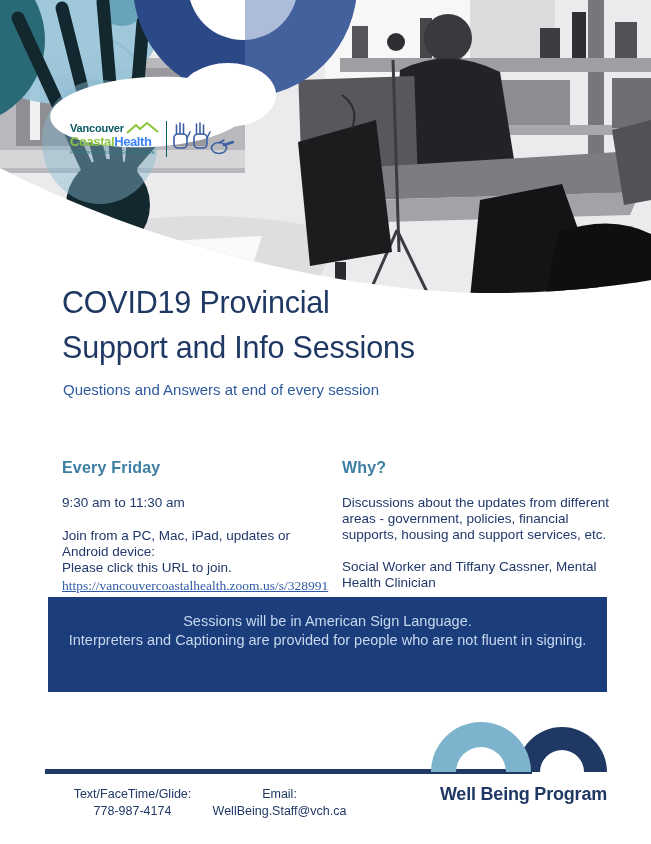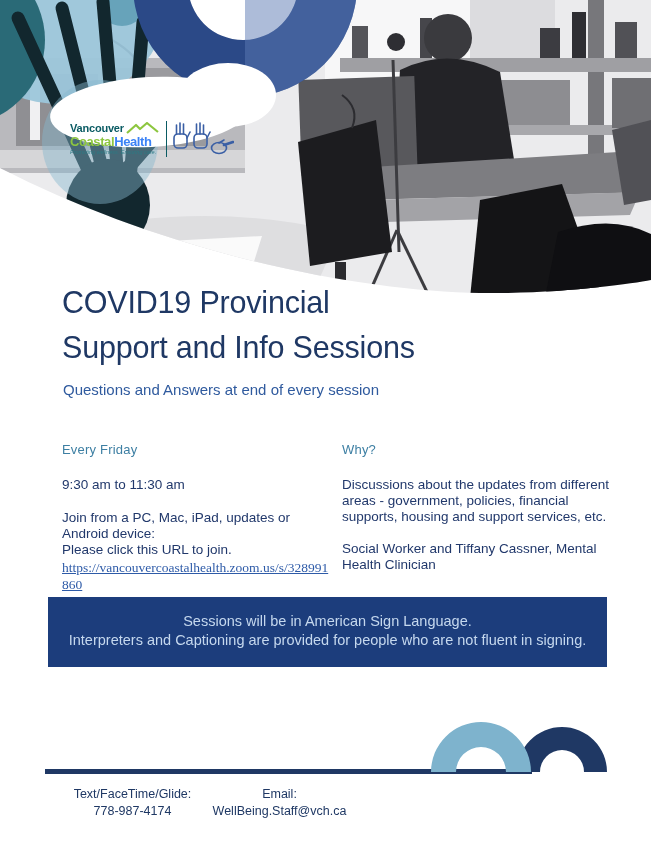--- a/index.html
+++ b/index.html
@@ -21,32 +21,32 @@
   .vch-tagline{font-size:5.5px;font-style:italic;color:#2C7A84;margin-top:2px;white-space:nowrap;}
   .vch-divider{width:0;height:36px;border-left:1.5px solid #0A5B63;margin:0 5px 0 6px;}
   
   .title{position:absolute;left:62px;top:280px;width:520px;
     font-size:30.5px;line-height:45px;font-weight:normal;color:#1F3864;letter-spacing:-0.2px;}
   .subtitle{position:absolute;left:63px;top:381px;font-size:15px;color:#2F5A9E;}
   
   .col{position:absolute;top:441px;color:#21386B;font-size:13.5px;line-height:16px;}
   .col-left{left:62px;width:276px;}
   .col-right{left:342px;width:282px;}
-  .col-heading{font-size:13px;font-weight:400;color:#3D7FA3;letter-spacing:0.2px;
-    transform:scaleY(1.05);transform-origin:left top;}
+  .col-heading{font-size:16px;font-weight:700;color:#3D7FA3;letter-spacing:0.2px;
+    transform:scaleY(1.05);transform-origin:left top;margin-top:18px;}
   .time{margin-top:20px;}
   .join{margin-top:17px;}
   .zoom-link{display:block;margin-top:1px;width:272px;
     font-family:"Liberation Serif","DejaVu Serif",serif;
     font-size:13.5px;line-height:17px;color:#2E5BA8;text-decoration:underline;
     overflow-wrap:anywhere;word-break:break-all;}
   .para1{margin-top:20px;}
   .para2{margin-top:16px;}
   
-  .banner{position:absolute;left:48px;top:597px;width:559px;height:70px;
+  .banner{position:absolute;left:48px;top:597px;width:559px;height:95px;
     background:#1C3D7C;color:#C5D8EE;text-align:center;
     font-size:14.5px;line-height:18.5px;box-sizing:border-box;padding-top:15px;}
   
   .footer-rule{position:absolute;left:45px;top:769px;width:487px;height:5px;background:#1F3864;}
   #footer-donuts{position:absolute;left:425px;top:716px;width:190px;height:57px;}
   .program{position:absolute;right:44px;top:784px;font-size:18px;font-weight:bold;color:#1F3864;letter-spacing:-0.2px;}
   .contacts{position:absolute;left:60px;top:786px;display:flex;color:#1F3864;
     font-size:12.5px;line-height:17px;}
   .contact-block{width:145px;text-align:center;}
   .contact-block + .contact-block{margin-left:2px;}
@@ -202,20 +202,21 @@
     <div>Interpreters and Captioning are provided for people who are not fluent in signing.</div>
   </div>
 
   <div class="footer-rule"></div>
 
   <svg id="footer-donuts" viewBox="0 0 190 57" xmlns="http://www.w3.org/2000/svg">
     <path d="M92,56 A45,45 0 0 1 182,56 L159,56 A22,22 0 0 0 115,56 Z" fill="#1F3864"></path>
     <path d="M6,56 A50,50 0 0 1 106,56 L81,56 A25,25 0 0 0 31,56 Z" fill="#7EB3CD"></path>
   </svg>
 
+  <div class="program">Well Being Program</div>
 
   <div class="contacts">
     <div class="contact-block">
       <div>Text/FaceTime/Glide:</div>
       <div>778-987-4174</div>
     </div>
     <div class="contact-block">
       <div>Email:</div>
       <div>WellBeing.Staff@vch.ca</div>
     </div>

